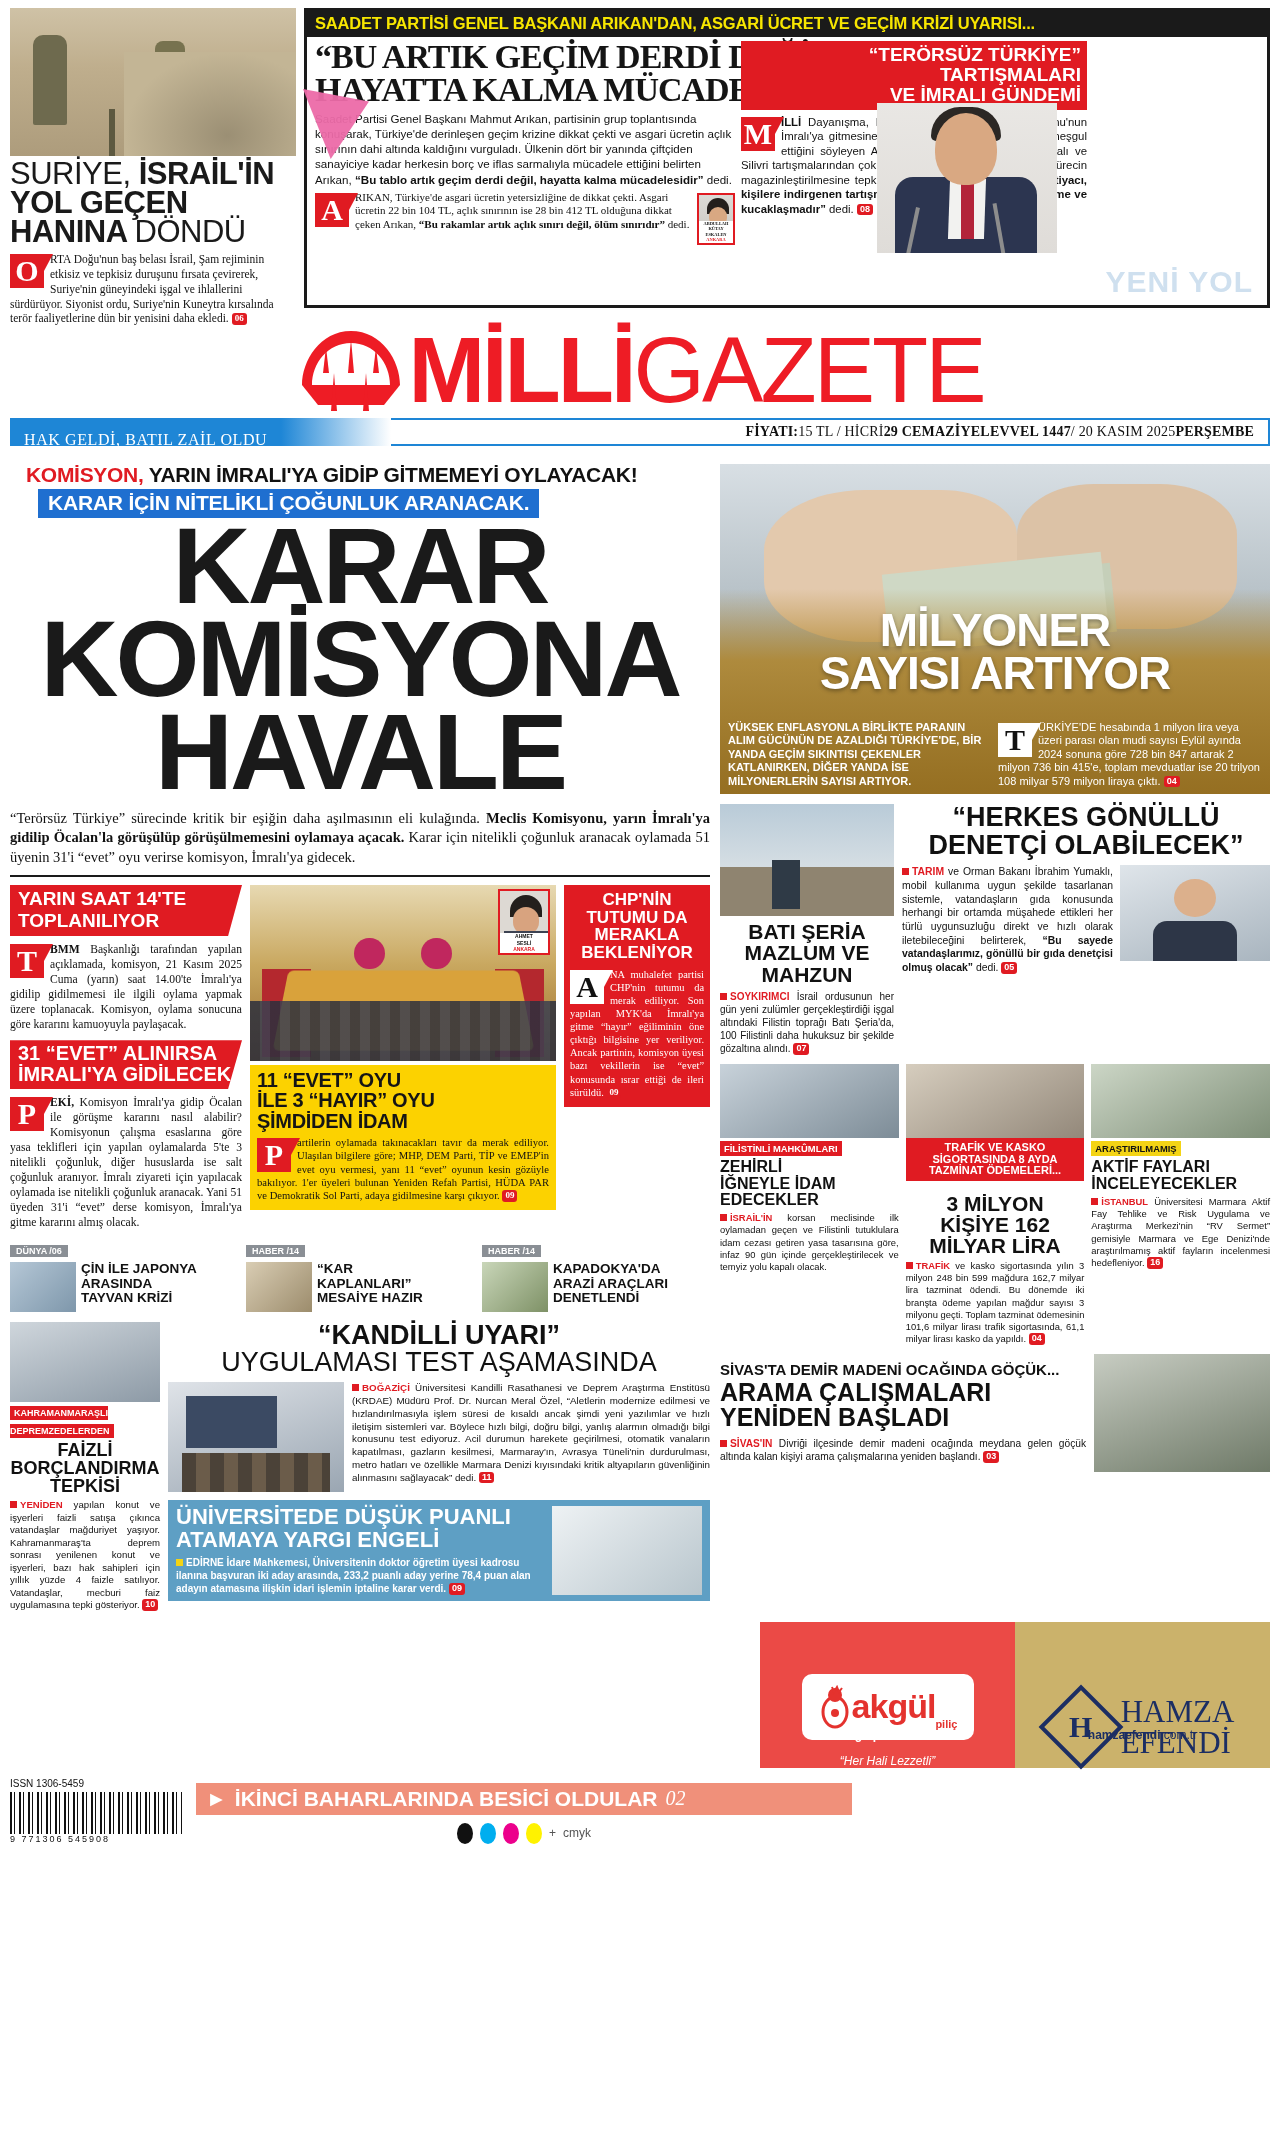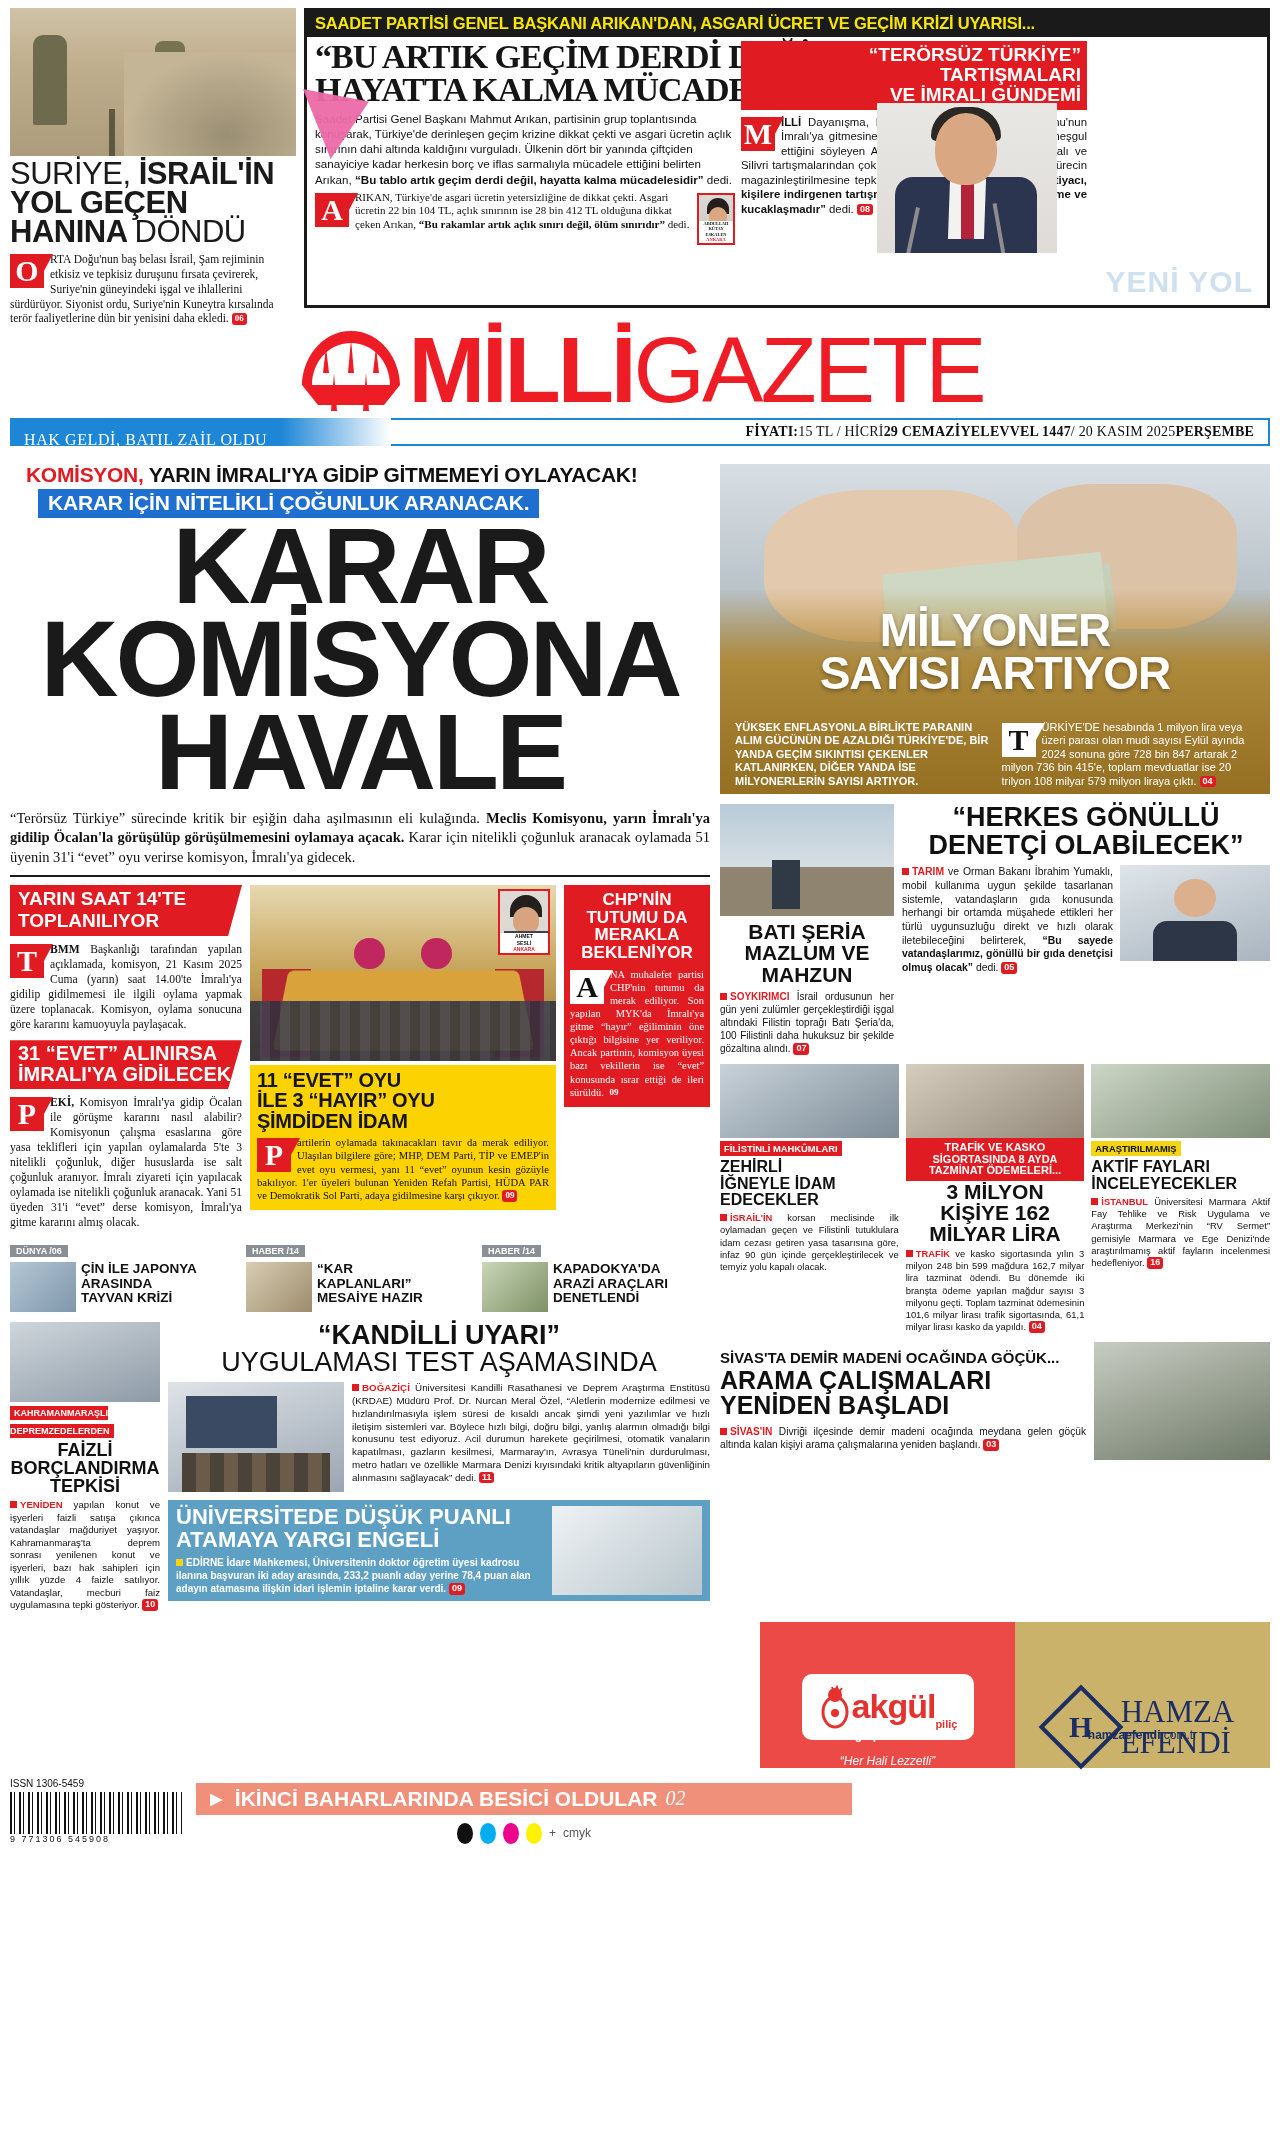--- a/index.html
+++ b/index.html
@@ -253,21 +253,21 @@
   .mp-money { position:absolute; left:30%; top:30%; width:40%; height:22%; background:#cfd8c5; transform:rotate(-6deg); box-shadow: 10px 10px 0 -2px #c5cfb9; }
   .money-grad { position:absolute; left:0; right:0; bottom:0; height: 62%;
     background: linear-gradient(180deg, rgba(200,160,60,0) 0%, rgba(176,132,40,.85) 35%, rgba(150,110,30,.97) 100%); }
   .money-kick { position:absolute; left:0; right:0; top:38%; text-align:center;
     font-family:"Liberation Sans Narrow","Liberation Sans",sans-serif; font-weight:800;
     color:#fff; font-size:19px; letter-spacing:.5px; }
   .money-h { position:absolute; left:0; right:0; top:44%; text-align:center;
     font-family:"Liberation Sans Narrow","Liberation Sans",sans-serif; font-weight:800;
     color:#fff; font-size: 46px; line-height:.94; letter-spacing:-1px;
     text-shadow: 0 2px 4px rgba(0,0,0,.35); }
-  .money-body { position:absolute; left:15px; right:8px; bottom:6px; display:flex; gap:6px; color:#fff; }
+  .money-body { position:absolute; left:8px; right:8px; bottom:6px; display:flex; gap:6px; color:#fff; }
   .money-body p { font-family:"Liberation Sans Narrow","Liberation Sans",sans-serif; font-weight:800; font-size:11px; line-height:1.22; }
   .money-body .col2 { font-weight:400; }
   .dcap.w { background:#fff; color:#111; }
   .dcap.w::after { border-top-color:#fff; }
 
   .herkes { display:flex; gap:8px; margin-top:10px; }
   .herkes-left { width: 174px; }
   .hl-photo { width:100%; height:112px; background:linear-gradient(160deg,#cdd6dc,#7f8e98); position:relative; overflow:hidden; }
   .hl-photo .sky { position:absolute; inset:0 0 40% 0; background:linear-gradient(180deg,#b9cbd8,#d7dfe4); }
   .hl-photo .grd { position:absolute; bottom:0; left:0; right:0; height:44%; background:#8f8470; }
@@ -285,21 +285,21 @@
   .trio { display:flex; gap:7px; margin-top:9px; }
   .trio-col { flex:1; }
   .trio-photo { width:100%; height:74px; background:linear-gradient(150deg,#c8d2da,#7d8c97); }
   .trio-photo.b { background:linear-gradient(150deg,#d6cdbe,#93887a); }
   .trio-photo.c { background:linear-gradient(150deg,#ccd6c6,#7f8f78); }
   .trio-kick { background:#e01b22; color:#fff; font-weight:800; font-size:9.4px; padding:2px 4px; font-family:"Liberation Sans Narrow","Liberation Sans",sans-serif; display:inline-block; }
   .trio-kick.y { background:#f4d415; color:#111; }
   .trio-h { font-family:"Liberation Sans Narrow","Liberation Sans",sans-serif; font-weight:800; font-size:16px; line-height:1.02; margin-top:3px; }
   .trio-b { font-family:"Liberation Sans Narrow","Liberation Sans",sans-serif; font-size:9.4px; line-height:1.3; margin-top:4px; text-align:justify; }
   .trio-mid-red { background:#e01b22; color:#fff; padding:4px 5px; font-family:"Liberation Sans Narrow","Liberation Sans",sans-serif; font-weight:800; font-size:11px; line-height:1.05; text-align:center; }
-  .trio-mid-h { font-family:"Liberation Sans Narrow","Liberation Sans",sans-serif; font-weight:800; font-size:21px; line-height:1.0; text-align:center; margin-top:0; }
+  .trio-mid-h { font-family:"Liberation Sans Narrow","Liberation Sans",sans-serif; font-weight:800; font-size:21px; line-height:1.0; text-align:center; margin-top:12px; }
 
   .sivas { margin-top:9px; display:flex; gap:8px; }
   .sivas-h { font-family:"Liberation Sans Narrow","Liberation Sans",sans-serif; font-weight:800; font-size:25px; line-height:1.02; }
   .sivas-b { font-family:"Liberation Sans Narrow","Liberation Sans",sans-serif; font-size:10.2px; line-height:1.3; margin-top:6px; text-align:justify; }
   .sivas-photo { width:176px; height:118px; flex:none; background:linear-gradient(160deg,#c7ccc2,#6f7a68); }
 
   
   .bottom { display:flex; gap:10px; margin-top:10px; }
   .bl { width: 160px; }
   .bc { width: 570px; }

